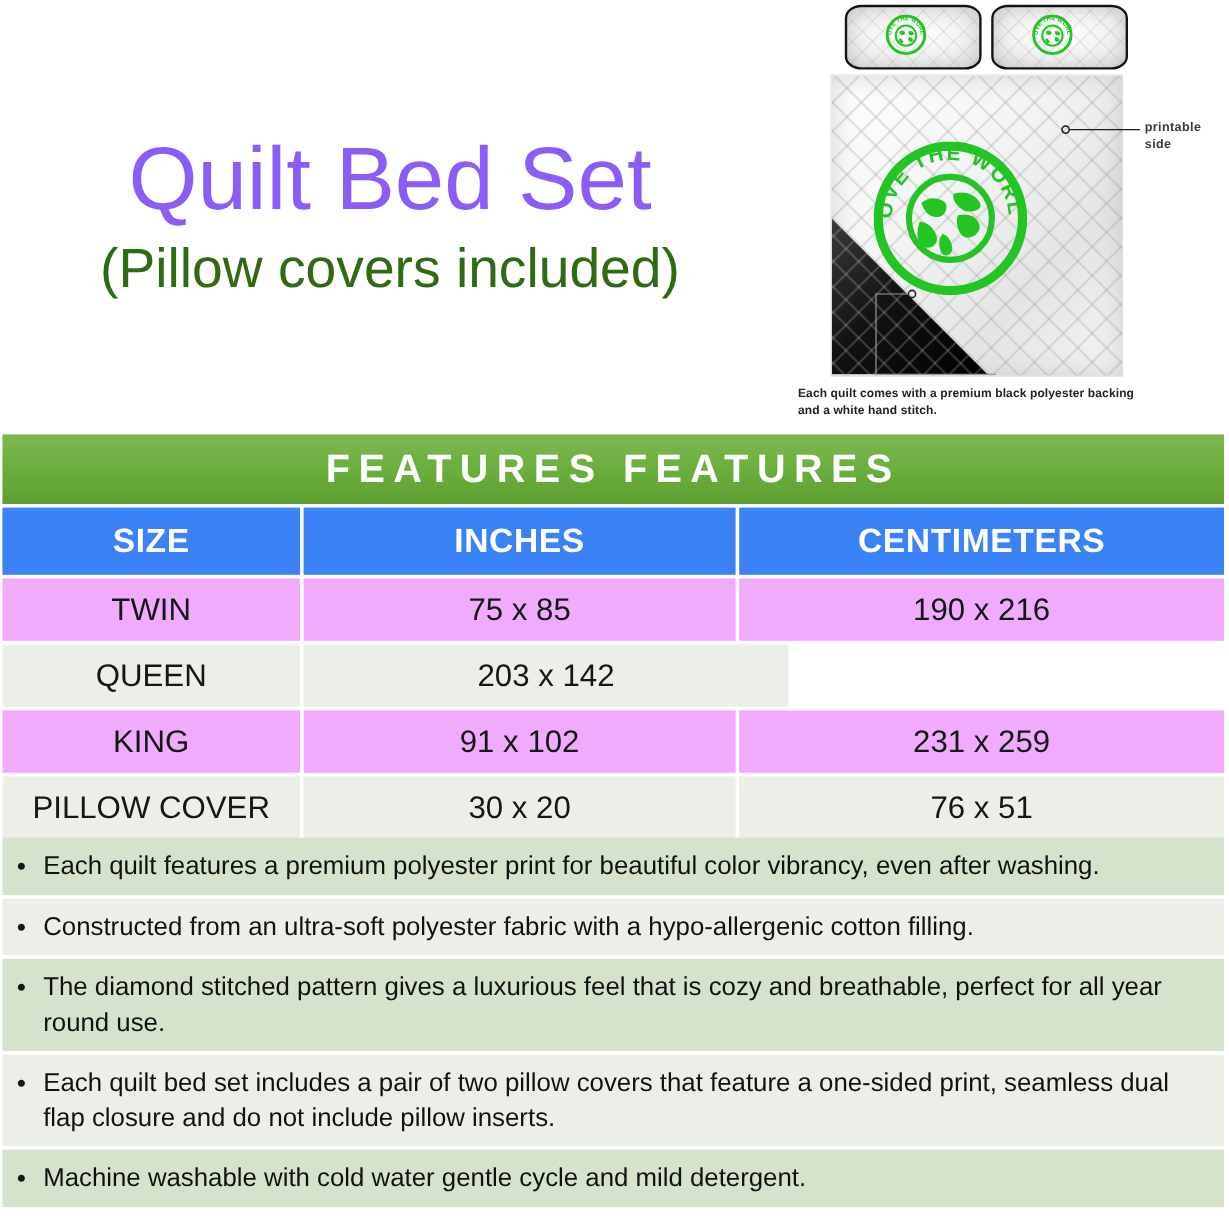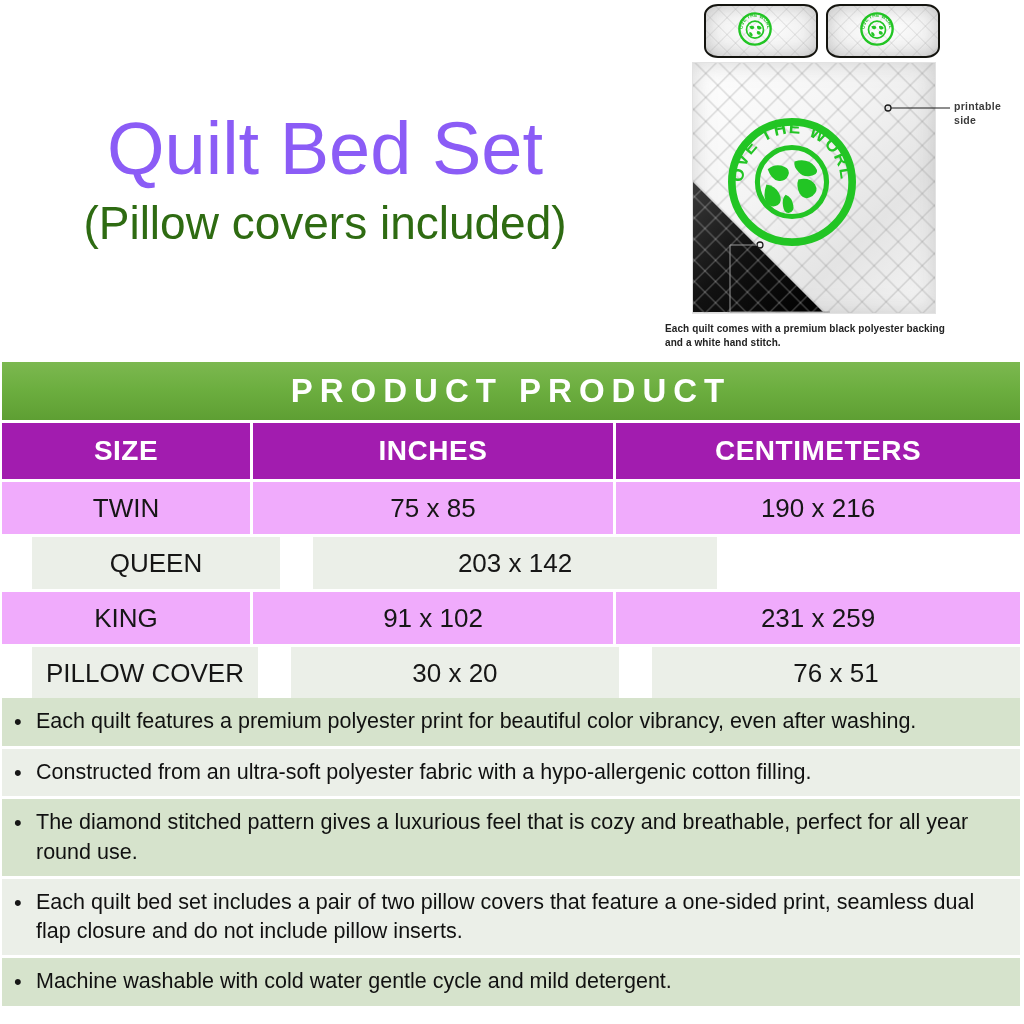--- a/index.html
+++ b/index.html
@@ -161,21 +161,21 @@
     align-items: center;
     justify-content: center;
     text-align: center;
   }
   .table-row {
     display: flex;
     width: 100%;
   }
   .thead-row { margin-top: 3px; }
   .thead-row .cell {
-    background: #a21caf;
+    background: #3b82f6;
     color: #ffffff;
     font-size: 28px;
     font-weight: 700;
     height: 56px;
     letter-spacing: 0.5px;
   }
   .cell {
     display: flex;
     align-items: center;
     justify-content: center;
@@ -187,21 +187,21 @@
   .col-cm   { width: 404px; }
 
   .data-row { margin-top: 3px; }
   .data-row .cell {
     height: 52px;
     font-size: 26px;
     color: #161616;
     font-weight: 400;
   }
   .row-tint-a .cell { background: #f0abfc; }
-  .row-tint-b .cell { background: #ebefe8; margin-left: 30px; }
+  .row-tint-b .cell { background: #ebefe8; }
 
   
   .bullets {
     position: absolute;
     left: 2px;
     top: 698px;
     width: 1018px;
   }
   .bullet-row {
     display: flex;
@@ -303,21 +303,21 @@
     <polyline points="97,245 70,245 70,312" fill="none" stroke="#9a9a9a" stroke-width="1"></polyline>
     <line x1="70" y1="312" x2="170" y2="312" stroke="#9a9a9a" stroke-width="1"></line>
   </svg>
 
   <div class="callout-label">printable side</div>
   <div class="art-caption">Each quilt comes with a premium black polyester backing and a white hand stitch.</div>
 </div>
 
 <div class="feature-table">
 
-  <div class="table-banner">PRODUCT PRODUCT</div>
+  <div class="table-banner">FEATURES FEATURES</div>
 
   <div class="table-row thead-row">
     <div class="cell col-size">SIZE</div>
     <div class="cell col-in">INCHES</div>
     <div class="cell col-cm">CENTIMETERS</div>
   </div>
 
   <div class="table-row data-row row-tint-a">
     <div class="cell col-size">TWIN</div>
     <div class="cell col-in">75 x 85</div>

